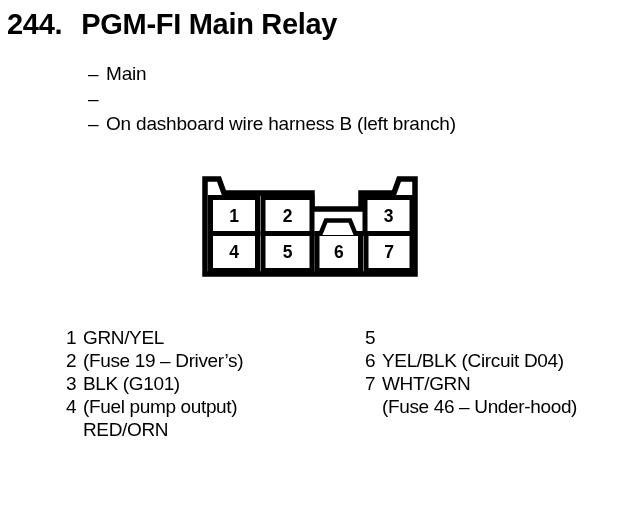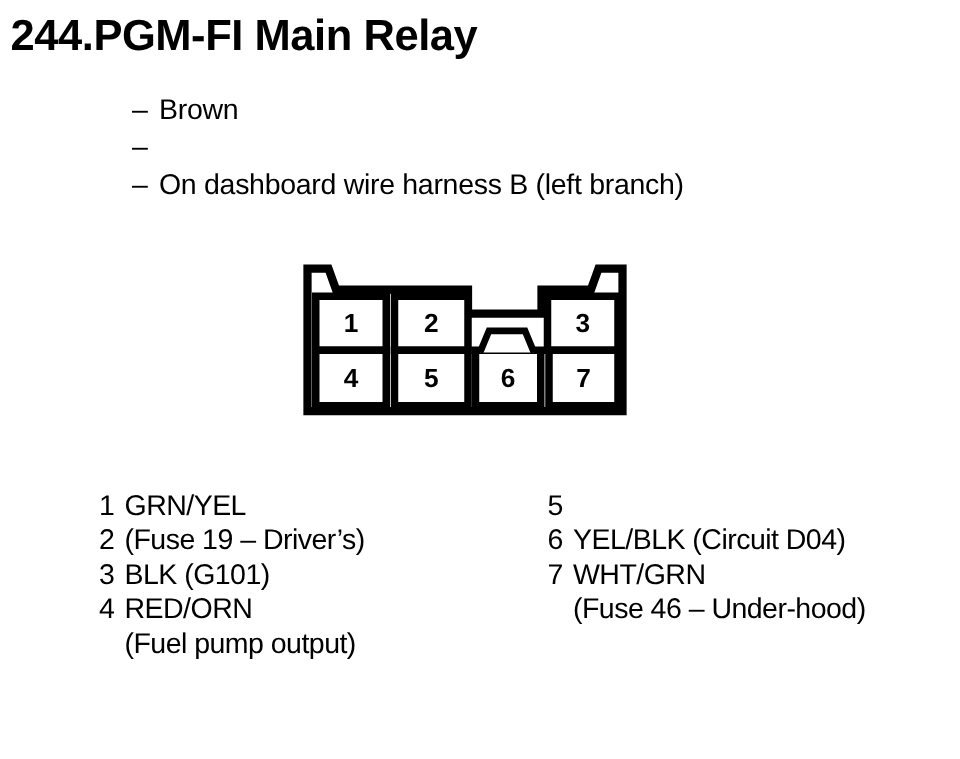--- a/index.html
+++ b/index.html
@@ -22,21 +22,21 @@
     position: absolute;
     left: 7px;
     top: 8px;
     display: flex;
     align-items: baseline;
     font-weight: 700;
     font-size: 29px;
     letter-spacing: -0.3px;
     white-space: nowrap;
   }
-  .title-row .section-num { }
+  .title-row .section-num { margin-right: 19px; }
   
   .notes {
     position: absolute;
     left: 88px;
     top: 61px;
     font-size: 19px;
     line-height: 25px;
     letter-spacing: -0.2px;
   }
   .note-line { display: flex; white-space: nowrap; }
@@ -83,21 +83,21 @@
 <div id="page">
 
   <div class="title-row">
     <span class="section-num">244.</span>
     <span class="section-title">PGM-FI Main Relay</span>
   </div>
 
   <div class="notes">
     <div class="note-line">
       <span class="dash">–</span>
-      <span>Brown</span>
+      <span>Main</span>
     </div>
     <div class="note-line">
       <span class="dash">–</span>
     </div>
     <div class="note-line">
       <span class="dash">–</span>
       <span>On dashboard wire harness B (left branch)</span>
     </div>
   </div>
 
@@ -143,22 +143,22 @@
     <div class="pin-row">
       <span class="pin-num">3</span>
       <span class="pin-body">
         <div>BLK (G101)</div>
         <div></div>
       </span>
     </div>
     <div class="pin-row">
       <span class="pin-num">4</span>
       <span class="pin-body">
+        <div>(Fuel pump output)</div>
         <div>RED/ORN</div>
-        <div>(Fuel pump output)</div>
       </span>
     </div>
   </div>
 
   <div class="pin-col right">
     <div class="pin-row">
       <span class="pin-num">5</span>
       <span class="pin-body">
       </span>
     </div>

